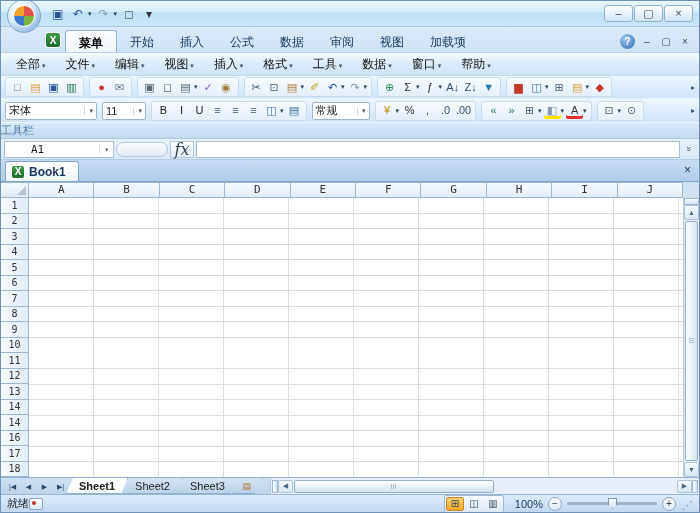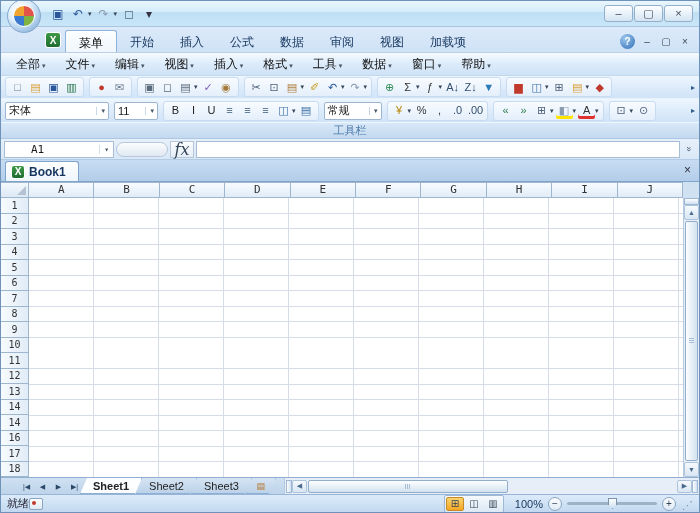--- a/index.html
+++ b/index.html
@@ -27,21 +27,21 @@
 
   
   .tabstrip { height:26px; flex:0 0 26px; display:flex; align-items:flex-end;
     background:linear-gradient(#dceafa,#cfe2f6); border-bottom:1px solid #b9d0e8; position:relative; }
   .xl-ico { width:16px; height:16px; margin:0 4px 4px 44px; background:linear-gradient(#3f9948,#1d6e31);
     color:#fff; font-weight:bold; font-size:10px; display:inline-flex; align-items:center; justify-content:center;
     border-radius:3px; border:1px solid #fff; }
   .tabs { display:flex; height:22px; }
   .rtab { padding:4px 13px 3px; font-size:12px; color:#15355e; cursor:default; }
   .rtab.active { background:linear-gradient(#fdfeff,#f0f6fc); border:1px solid #8db2dc; border-bottom:none;
-    border-radius:3px 3px 0 0; color:#000; }
+    border-radius:3px 3px 0 0; color:#000;font-weight:bold; }
   .ribbon-right { margin-left:auto; display:flex; align-items:center; gap:6px; padding:0 8px 3px 0; }
   .help { width:15px; height:15px; border-radius:50%; background:radial-gradient(circle at 35% 30%,#9cc7ee,#2f6db5);
     color:#fff; font-size:10px; font-weight:bold; display:inline-flex; align-items:center; justify-content:center;
     border:1px solid #did; border-color:#4a7fb5; }
   .wb-controls { display:flex; gap:7px; }
   .wb-controls .tbi { width:12px; height:12px; color:#3a4a5a; font-size:10px; }
 
   
   .menubar { height:23px; flex:0 0 23px; display:flex; align-items:center; gap:2px; padding:0 6px;
     background:linear-gradient(#f6fbff,#dcebfb 50%,#cfe2f6); border-bottom:1px solid #c2d8ee; }
@@ -59,21 +59,21 @@
     font-size:11px; line-height:1; cursor:default; border-radius:2px; }
   .tbi.active { background:linear-gradient(#fbd46f,#f5a623); border:1px solid #c68a2a; }
   .dd { font-size:7px; color:#345; margin:0 1px 0 -1px; cursor:default; }
   .combo { height:18px; background:#fff; border:1px solid #9cb6d2; border-radius:2px;
     display:inline-flex; align-items:center; padding:0 3px; font-size:11px; gap:4px; }
   .combo::after { content:"▾"; font-size:7px; color:#456; margin-left:auto; padding-left:4px;
     border-left:1px solid #c9d8e8; }
   .overflow-arrow { font-size:8px; color:#2b5b8a; margin-left:auto; }
 
   
-  .grouplabel { height:17px; flex:0 0 17px; display:flex; align-items:center; justify-content:center;
+  .grouplabel { height:17px; flex:0 0 17px; display:flex; align-items:center; justify-content:flex-start;
     background:linear-gradient(#d8e8f8,#c3d9ef); border-top:1px solid #eef6fe; border-bottom:1px solid #aec8e4;
     color:#4d79a9; font-size:11px; position:relative; }
 
   
   .formula-row { height:21px; flex:0 0 21px; display:flex; align-items:center; gap:2px;
     background:linear-gradient(#e7f0fa,#d9e8f7); padding:1px 3px; border-bottom:1px solid #b4cbe4; }
   .namebox { width:110px; height:17px; background:#fff; border:1px solid #a7bdd6; display:flex;
     align-items:center; font-size:11px; font-family:"DejaVu Sans Mono",monospace; padding-left:26px; }
   .namebox::after { content:"▾"; font-size:8px; color:#456; margin-left:auto; padding:0 4px;
     border-left:1px solid #d4dfec; }
@@ -120,21 +120,21 @@
   .split-v { height:7px; background:linear-gradient(#fdfeff,#cfe0f1); border:1px solid #9fb9d4; }
   .sb-btn { height:15px; display:flex; align-items:center; justify-content:center; font-size:7px; color:#4a6a8f;
     background:linear-gradient(#f6fafd,#d8e6f3); border:1px solid #aec4da; border-radius:2px; }
   .v-thumb { flex:1; margin:1px; background:linear-gradient(90deg,#fdfeff,#d3e2f0); border:1px solid #93aecb;
     border-radius:2px; position:relative; }
   .v-thumb::after { content:""; position:absolute; left:3px; right:3px; top:50%; height:5px; margin-top:-3px;
     background:repeating-linear-gradient(to bottom,#a8bed4 0 1px,transparent 1px 2px); }
 
   
   .sheetbar { height:17px; flex:0 0 17px; display:flex; align-items:stretch;
-    background:linear-gradient(#cfe0f1,#bed4ea); border-top:1px solid #8fb0d2;padding-left:14px; }
+    background:linear-gradient(#cfe0f1,#bed4ea); border-top:1px solid #8fb0d2; }
   .sheetnav { display:flex; align-items:center; gap:1px; padding:0 4px; }
   .sheetnav .tbi { width:15px; height:13px; font-size:7px; color:#2c4a68; }
   .sheettabs { display:flex; align-items:stretch; }
   .sheet-tab { padding:1px 12px; display:flex; align-items:center; font-size:11px; color:#222;
     background:linear-gradient(#d5e4f3,#bcd2e9); border:1px solid #8fb0d2; border-top:none;
     clip-path:polygon(7px 0,100% 0,calc(100% - 7px) 100%,0 100%); margin-left:-6px; }
   .sheet-tab.active { background:#fdfeff; font-weight:bold; z-index:2; }
   .insert-sheet { width:30px; display:flex; align-items:center; justify-content:center; font-size:9px; color:#b5762a;
     background:linear-gradient(#d5e4f3,#bcd2e9); clip-path:polygon(7px 0,100% 0,calc(100% - 7px) 100%,0 100%);
     margin-left:-6px; border:1px solid #8fb0d2; border-top:none; }
@@ -278,21 +278,21 @@
         <span class="dd">▾</span>
         <span class="tbi" style="color: rgb(80, 97, 122);">⊞</span>
         <span class="tbi" style="color: rgb(217, 164, 65);">▤</span>
         <span class="dd">▾</span>
         <span class="tbi" style="color: rgb(192, 57, 43);">◆</span>
       </div>
     <span class="overflow-arrow">▸</span>
   </div>
 
   <div class="toolbar row2">
-    <div class="combo" style="width:104px">
+    <div class="combo" style="width:92px">
       <span>宋体</span>
     </div>
     <div class="combo" style="width:44px">
       <span>11</span>
     </div>
     <div class="tgroup">
         <span class="tbi" style="color: rgb(34, 34, 34);">B</span>
         <span class="tbi" style="color: rgb(34, 34, 34);">I</span>
         <span class="tbi" style="color: rgb(34, 34, 34);">U</span>
         <span class="tbi" style="color: rgb(58, 90, 122);">≡</span>

